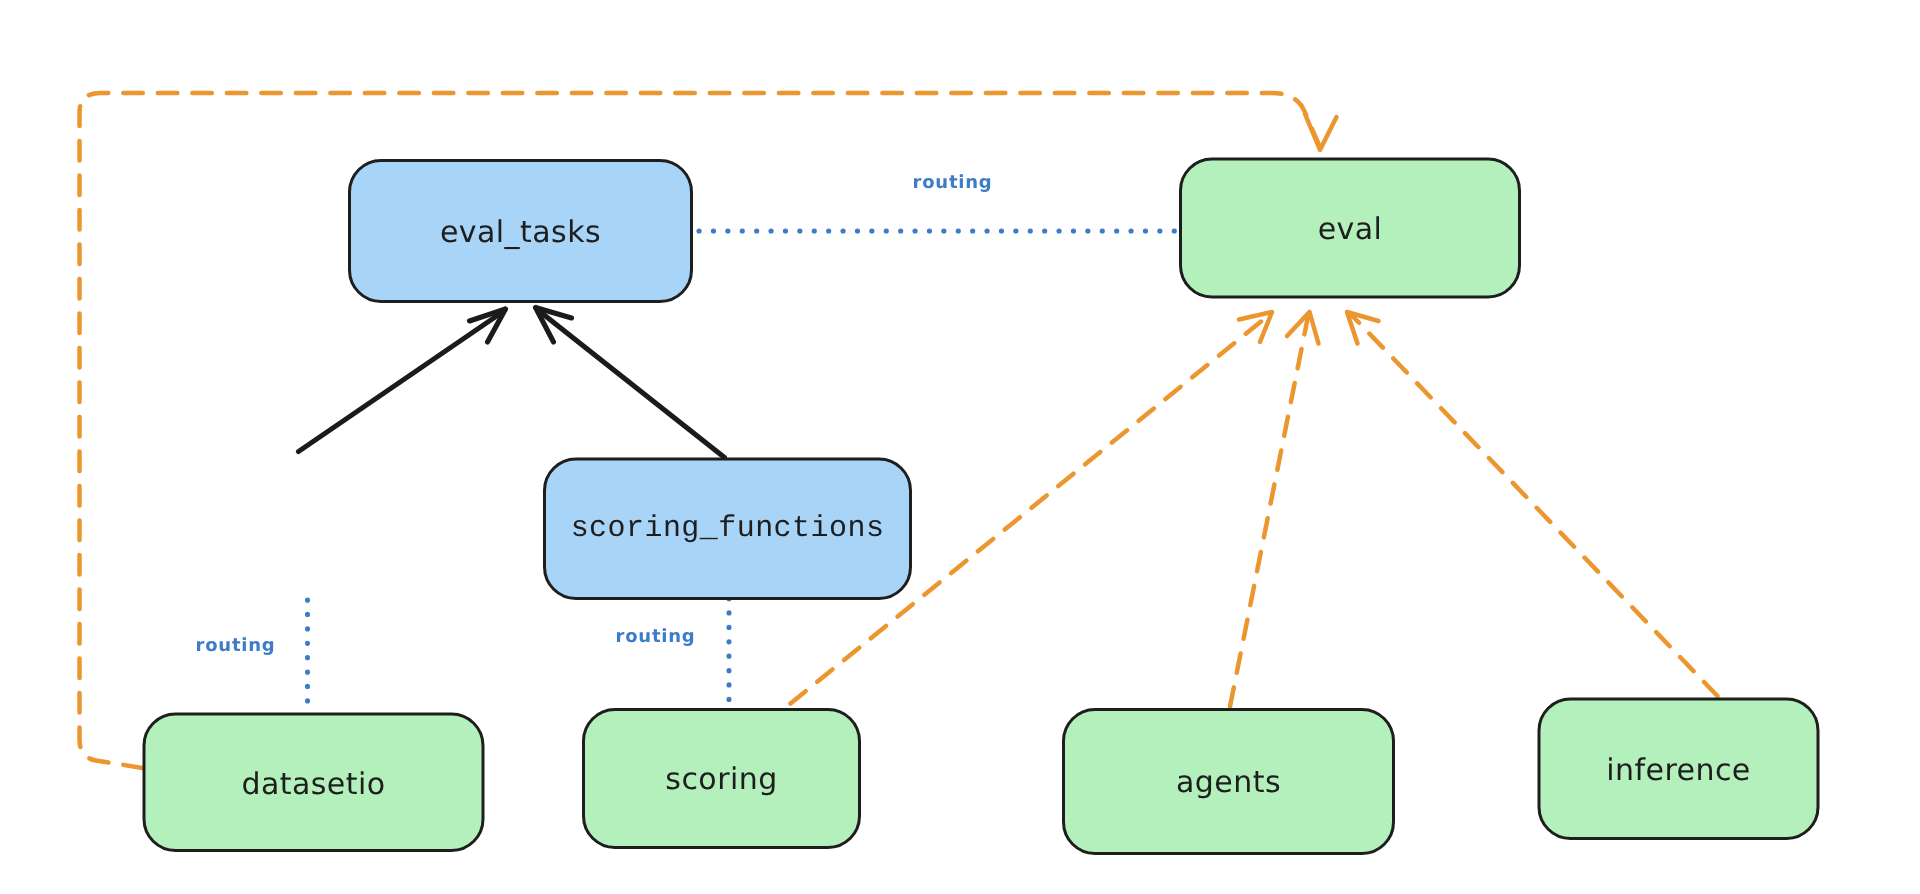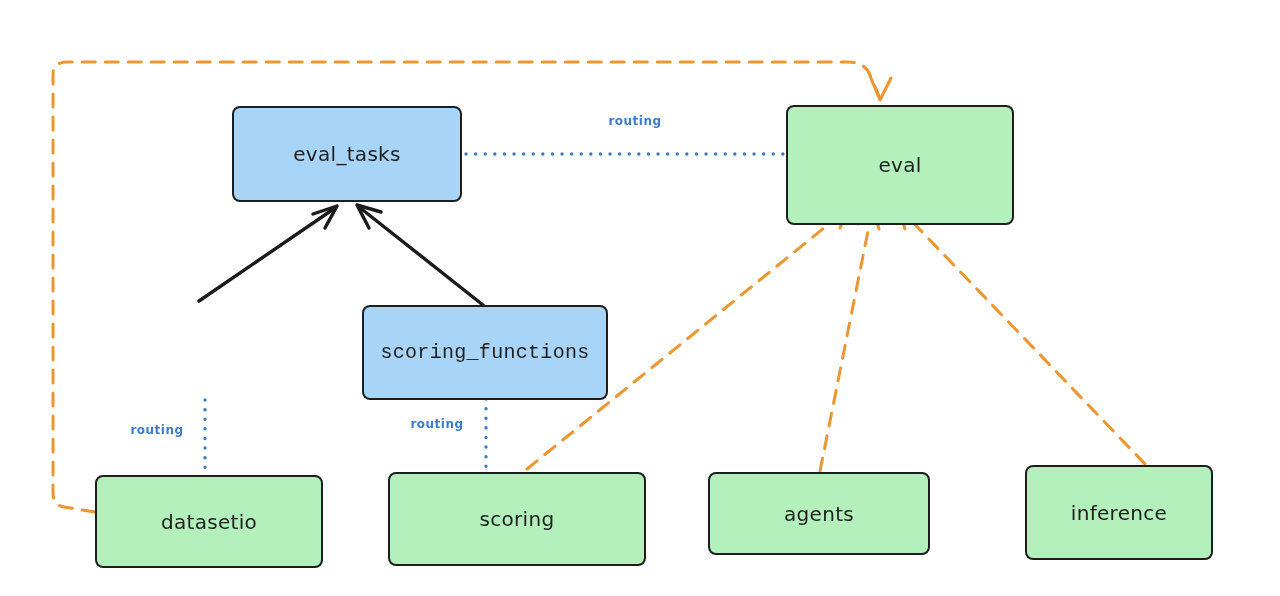--- a/index.html
+++ b/index.html
@@ -15,21 +15,21 @@
     stroke-dasharray:0.1 9.5;stroke-linecap:round;}
   .edge-orange{stroke:var(--orange,#ec962f);stroke-width:3;fill:none;
     stroke-dasharray:13 10;stroke-linecap:round;stroke-linejoin:round;}
   .edge-orange-head{stroke:var(--orange,#ec962f);stroke-width:3;fill:none;
     stroke-linecap:round;stroke-linejoin:round;}
   .edge-black{stroke:var(--black-arrow,#1b1b1b);stroke-width:3.4;fill:none;
     stroke-linecap:round;stroke-linejoin:round;}
   .node{
     position:absolute;
     border:2.6px solid var(--box-border,#1e1e1e);
-    border-radius:8px;
+    border-radius:22px;
     display:flex;align-items:center;justify-content:center;
     font-size:20px;color:var(--text,#1e1e1e);
     letter-spacing:0.3px;
     box-sizing:border-box;
   }
   .node.blue{background:var(--blue-fill,#a8d4f7);}
   .node.green{background:var(--green-fill,#b3f0bb);}
   .routing-label{
     position:absolute;
     color:var(--routing-blue,#3d7cc9);
@@ -64,38 +64,38 @@
     <path class="edge-orange-head" d="M873,208 L879,229 M873,208 L858,224"></path>
 
     <path class="edge-orange" d="M1145,464 L901,210"></path>
     <path class="edge-orange-head" d="M898,208 L919,214 M898,208 L905,229"></path>
   </svg>
 
   <div class="node blue" style="left:232px;top:106px;width:230px;height:96px;">
     <span>eval_tasks</span>
   </div>
 
-  <div class="node green" style="left:786px;top:105px;width:228px;height:120px;">
+  <div class="node green" style="left:786px;top:105px;width:228px;height:94px;">
     <span>eval</span>
   </div>
 
 
   <div class="node blue" style="left:362px;top:305px;width:246px;height:95px;font-family:Liberation Mono, monospace;">
     <span>scoring_functions</span>
   </div>
 
   <div class="node green" style="left:95px;top:475px;width:228px;height:93px;">
     <span>datasetio</span>
   </div>
 
-  <div class="node green" style="left:388px;top:472px;width:258px;height:94px;text-align:right;">
+  <div class="node green" style="left:388px;top:472px;width:186px;height:94px;text-align:right;">
     <span>scoring</span>
   </div>
 
-  <div class="node green" style="left:708px;top:472px;width:222px;height:83px;">
+  <div class="node green" style="left:708px;top:472px;width:222px;height:98px;">
     <span>agents</span>
   </div>
 
   <div class="node green" style="left:1025px;top:465px;width:188px;height:95px;">
     <span>inference</span>
   </div>
 
   <div class="routing-label" style="left:570px;top:114px;width:130px;">routing</div>
 
   <div class="routing-label" style="left:112px;top:423px;width:90px;">routing</div>

